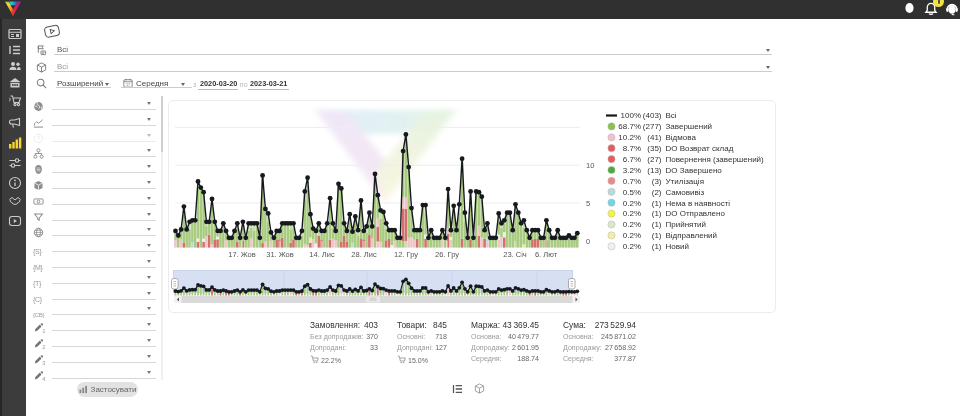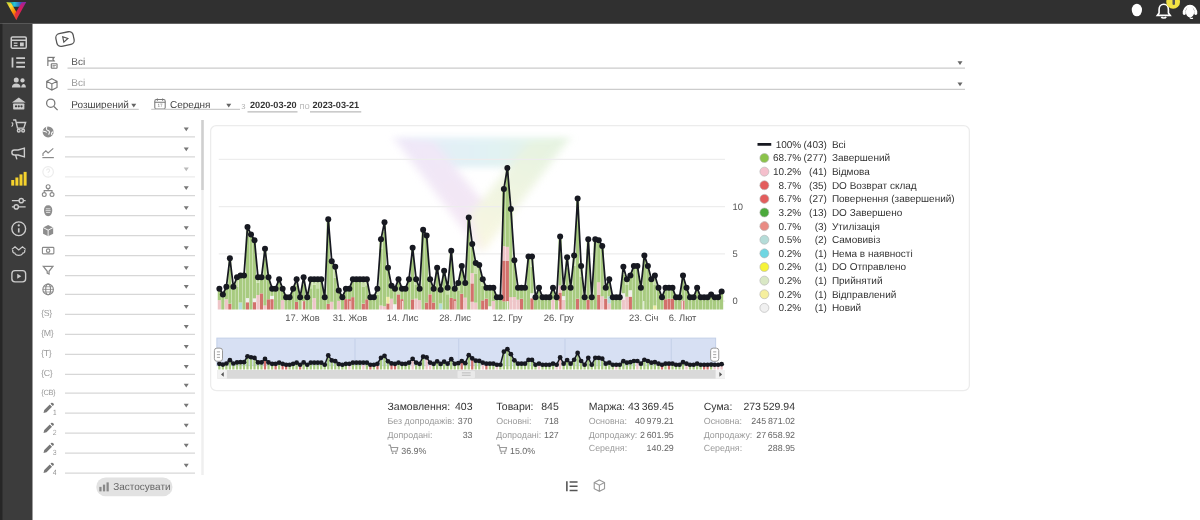--- a/index.html
+++ b/index.html
@@ -1157,39 +1157,39 @@
   <path d="M369.5 298.3 h7 M369.5 300.2 h7" stroke="#bbb" stroke-width="0.8"></path>
 </svg>
 
 <div class="stats h" style="left:310px;top:320px;width:68px">Замовлення:<span class="v">403</span></div>
 <div class="stats" style="left:310px;top:333px;width:68px">Без допродажів:<span class="v">370</span></div>
 <div class="stats" style="left:310px;top:344px;width:68px">Допродані:<span class="v">33</span></div>
 <div class="stats" style="left:310px;top:355px;width:68px"><svg width="9" height="9" viewBox="0 0 12 12" style="vertical-align:-1px">
         <path d="M1 1.5 H3 L4.5 8 H10 L11 4 H4" fill="none" stroke="#999" stroke-width="1.2"></path>
         <circle cx="5.5" cy="10" r="1" fill="#999"></circle>
         <circle cx="9" cy="10" r="1" fill="#999"></circle>
-      </svg> <span style="color:#666">36.9%</span></div>
+      </svg> <span style="color:#666">22.2%</span></div>
 
 <div class="stats h" style="left:397px;top:320px;width:50px">Товари:<span class="v">845</span></div>
 <div class="stats" style="left:397px;top:333px;width:50px">Основні:<span class="v">718</span></div>
 <div class="stats" style="left:397px;top:344px;width:50px">Допродані:<span class="v">127</span></div>
 <div class="stats" style="left:397px;top:355px;width:50px"><svg width="9" height="9" viewBox="0 0 12 12" style="vertical-align:-1px">
         <path d="M1 1.5 H3 L4.5 8 H10 L11 4 H4" fill="none" stroke="#999" stroke-width="1.2"></path>
         <circle cx="5.5" cy="10" r="1" fill="#999"></circle>
         <circle cx="9" cy="10" r="1" fill="#999"></circle>
       </svg> <span style="color:#666">15.0%</span></div>
 
 <div class="stats h" style="left:471px;top:320px;width:68px">Маржа:<span class="v">43 369.45</span></div>
-<div class="stats" style="left:471px;top:333px;width:68px">Основна:<span class="v">40 979.21</span></div>
+<div class="stats" style="left:471px;top:333px;width:68px">Основна:<span class="v">40 479.77</span></div>
 <div class="stats" style="left:471px;top:344px;width:68px">Допродажу:<span class="v">2 601.95</span></div>
-<div class="stats" style="left:471px;top:355px;width:68px">Середня:<span class="v">140.29</span></div>
+<div class="stats" style="left:471px;top:355px;width:68px">Середня:<span class="v">188.74</span></div>
 
 <div class="stats h" style="left:563px;top:320px;width:73px">Сума:<span class="v">273 529.94</span></div>
 <div class="stats" style="left:563px;top:333px;width:73px">Основна:<span class="v">245 871.02</span></div>
 <div class="stats" style="left:563px;top:344px;width:73px">Допродажу:<span class="v">27 658.92</span></div>
-<div class="stats" style="left:563px;top:355px;width:73px">Середня:<span class="v">288.95</span></div>
+<div class="stats" style="left:563px;top:355px;width:73px">Середня:<span class="v">377.87</span></div>
 
 <svg style="left:452px;top:384px;position:absolute" width="11" height="10" viewBox="0 0 12 11" fill="none" stroke="#555" stroke-width="1.4">
       <path d="M1.6 1 V10 M4 1.8 H11 M4 5.5 H11 M4 9.2 H11"></path>
     </svg>
 <svg style="left:474px;top:383px;position:absolute" width="11" height="11" viewBox="0 0 12 12" fill="none" stroke="#999" stroke-width="1">
       <path d="M6 1 L10.5 3.3 V8.7 L6 11 L1.5 8.7 V3.3 Z M1.5 3.3 L6 5.6 L10.5 3.3 M6 5.6 V11"></path>
     </svg>
 </div>
 </body></html>

